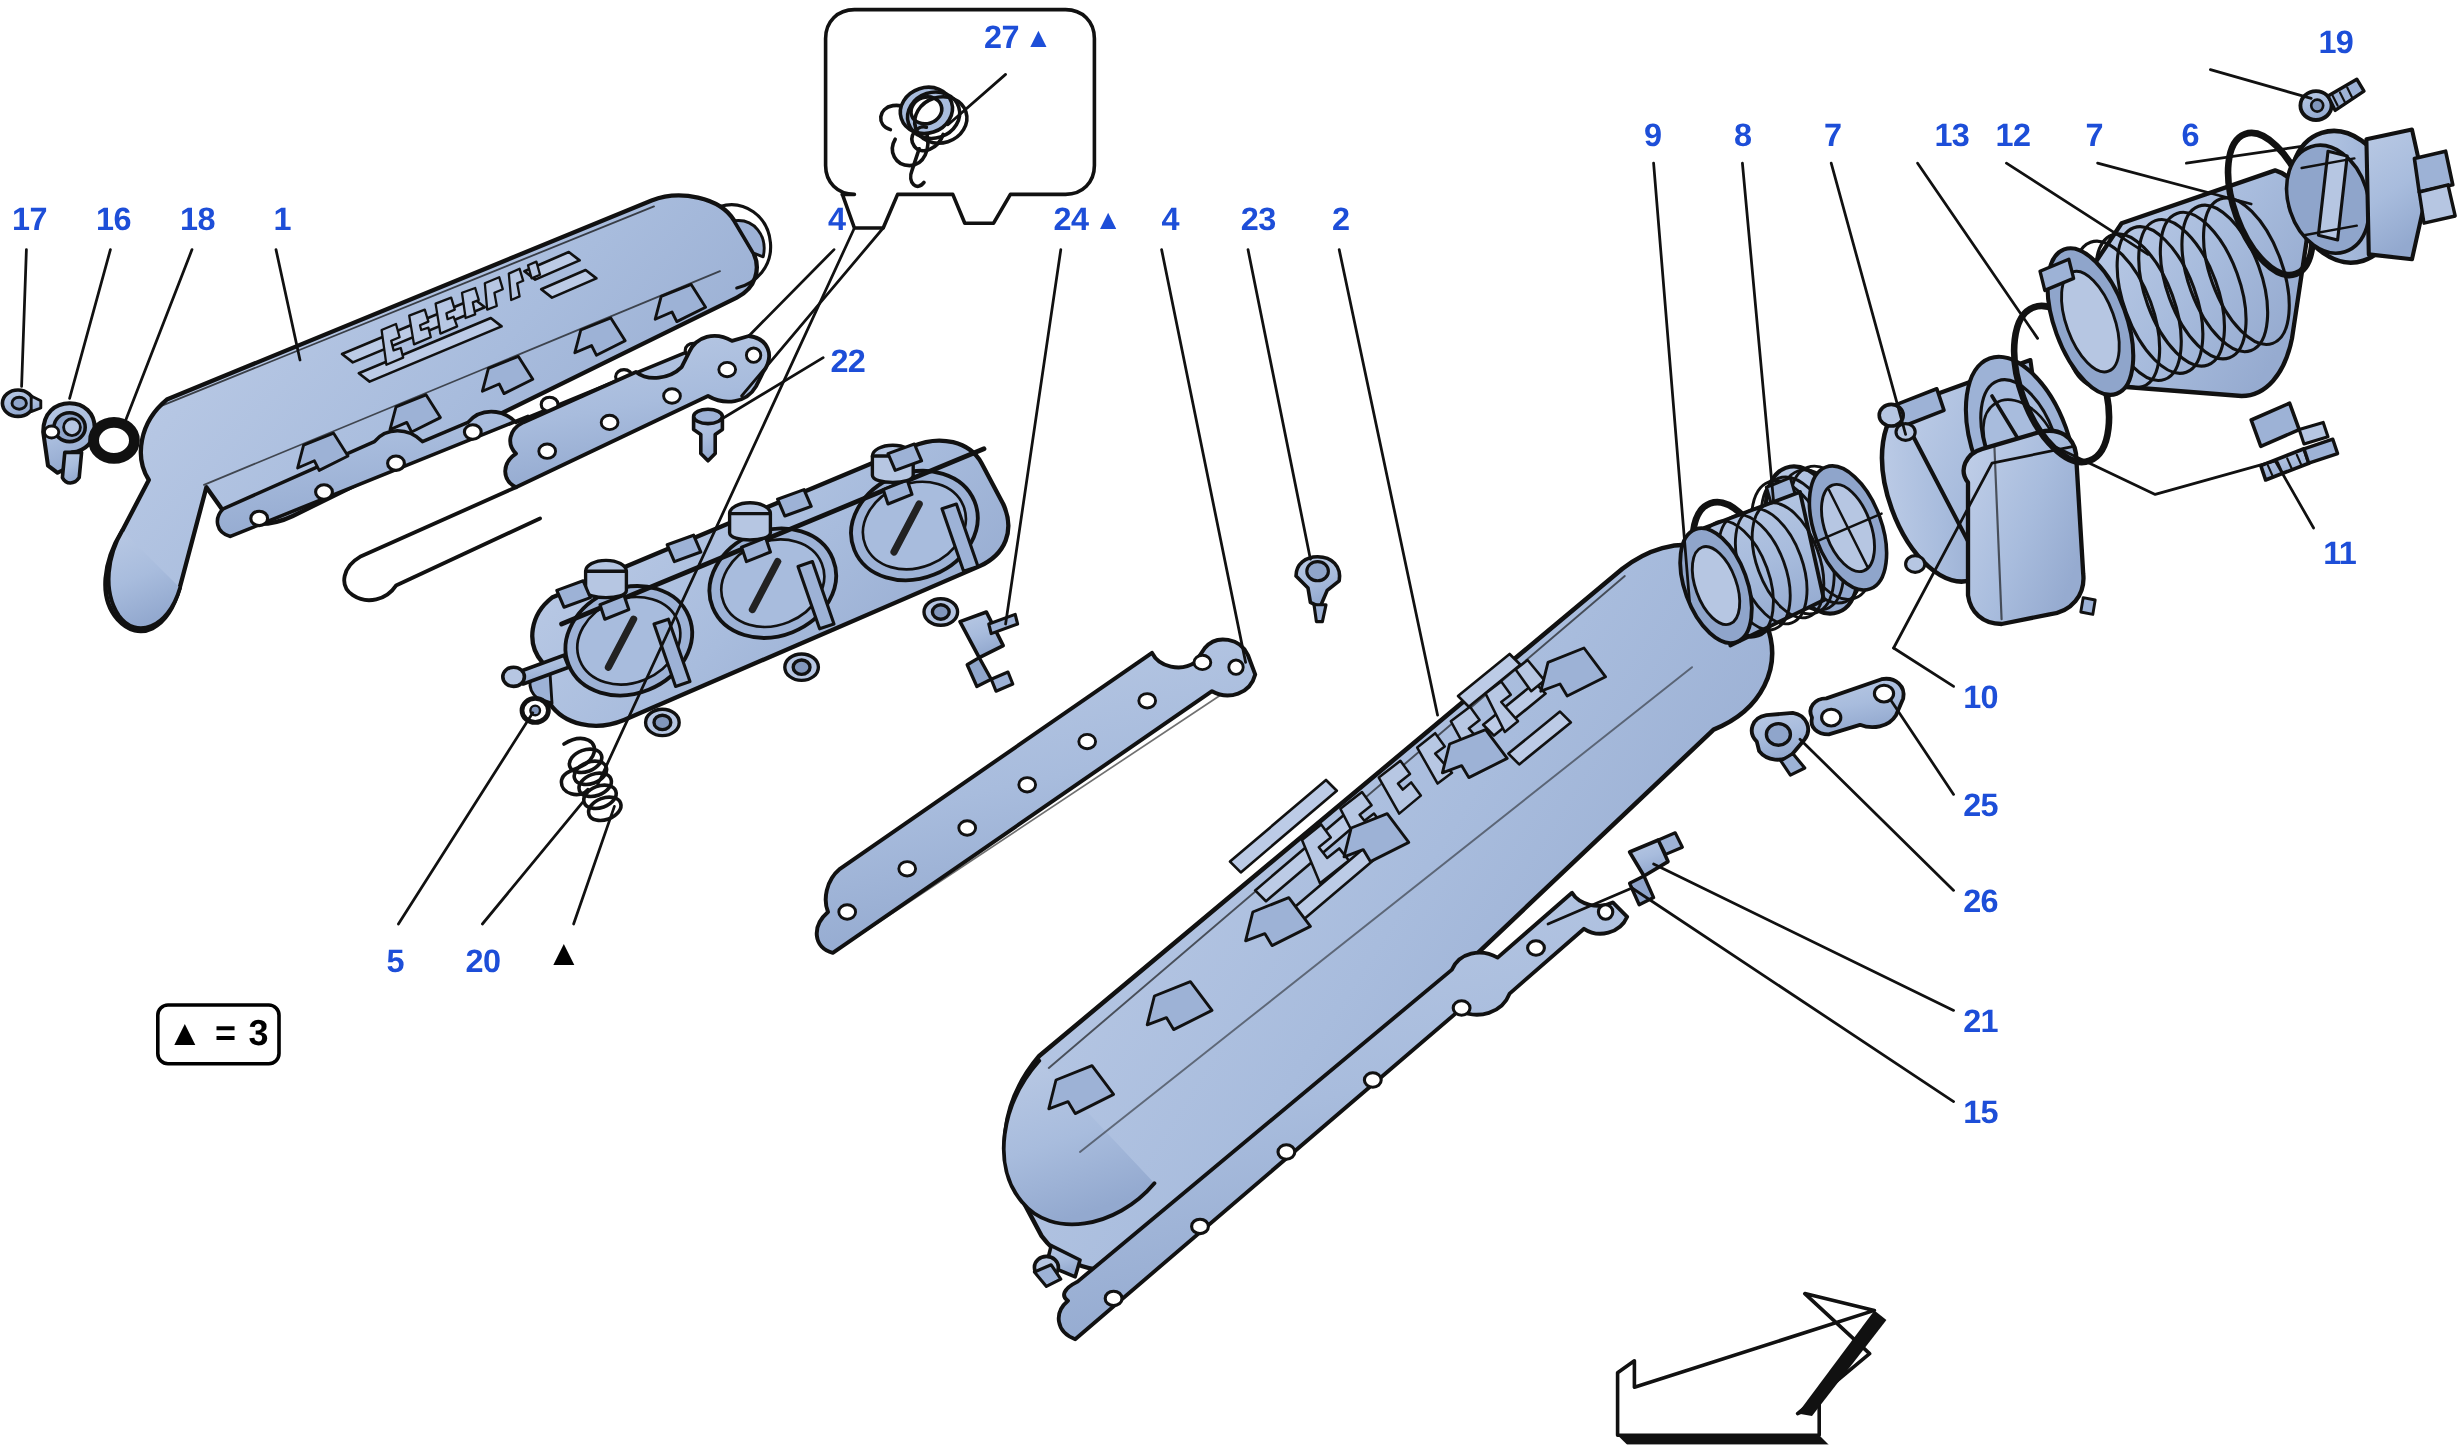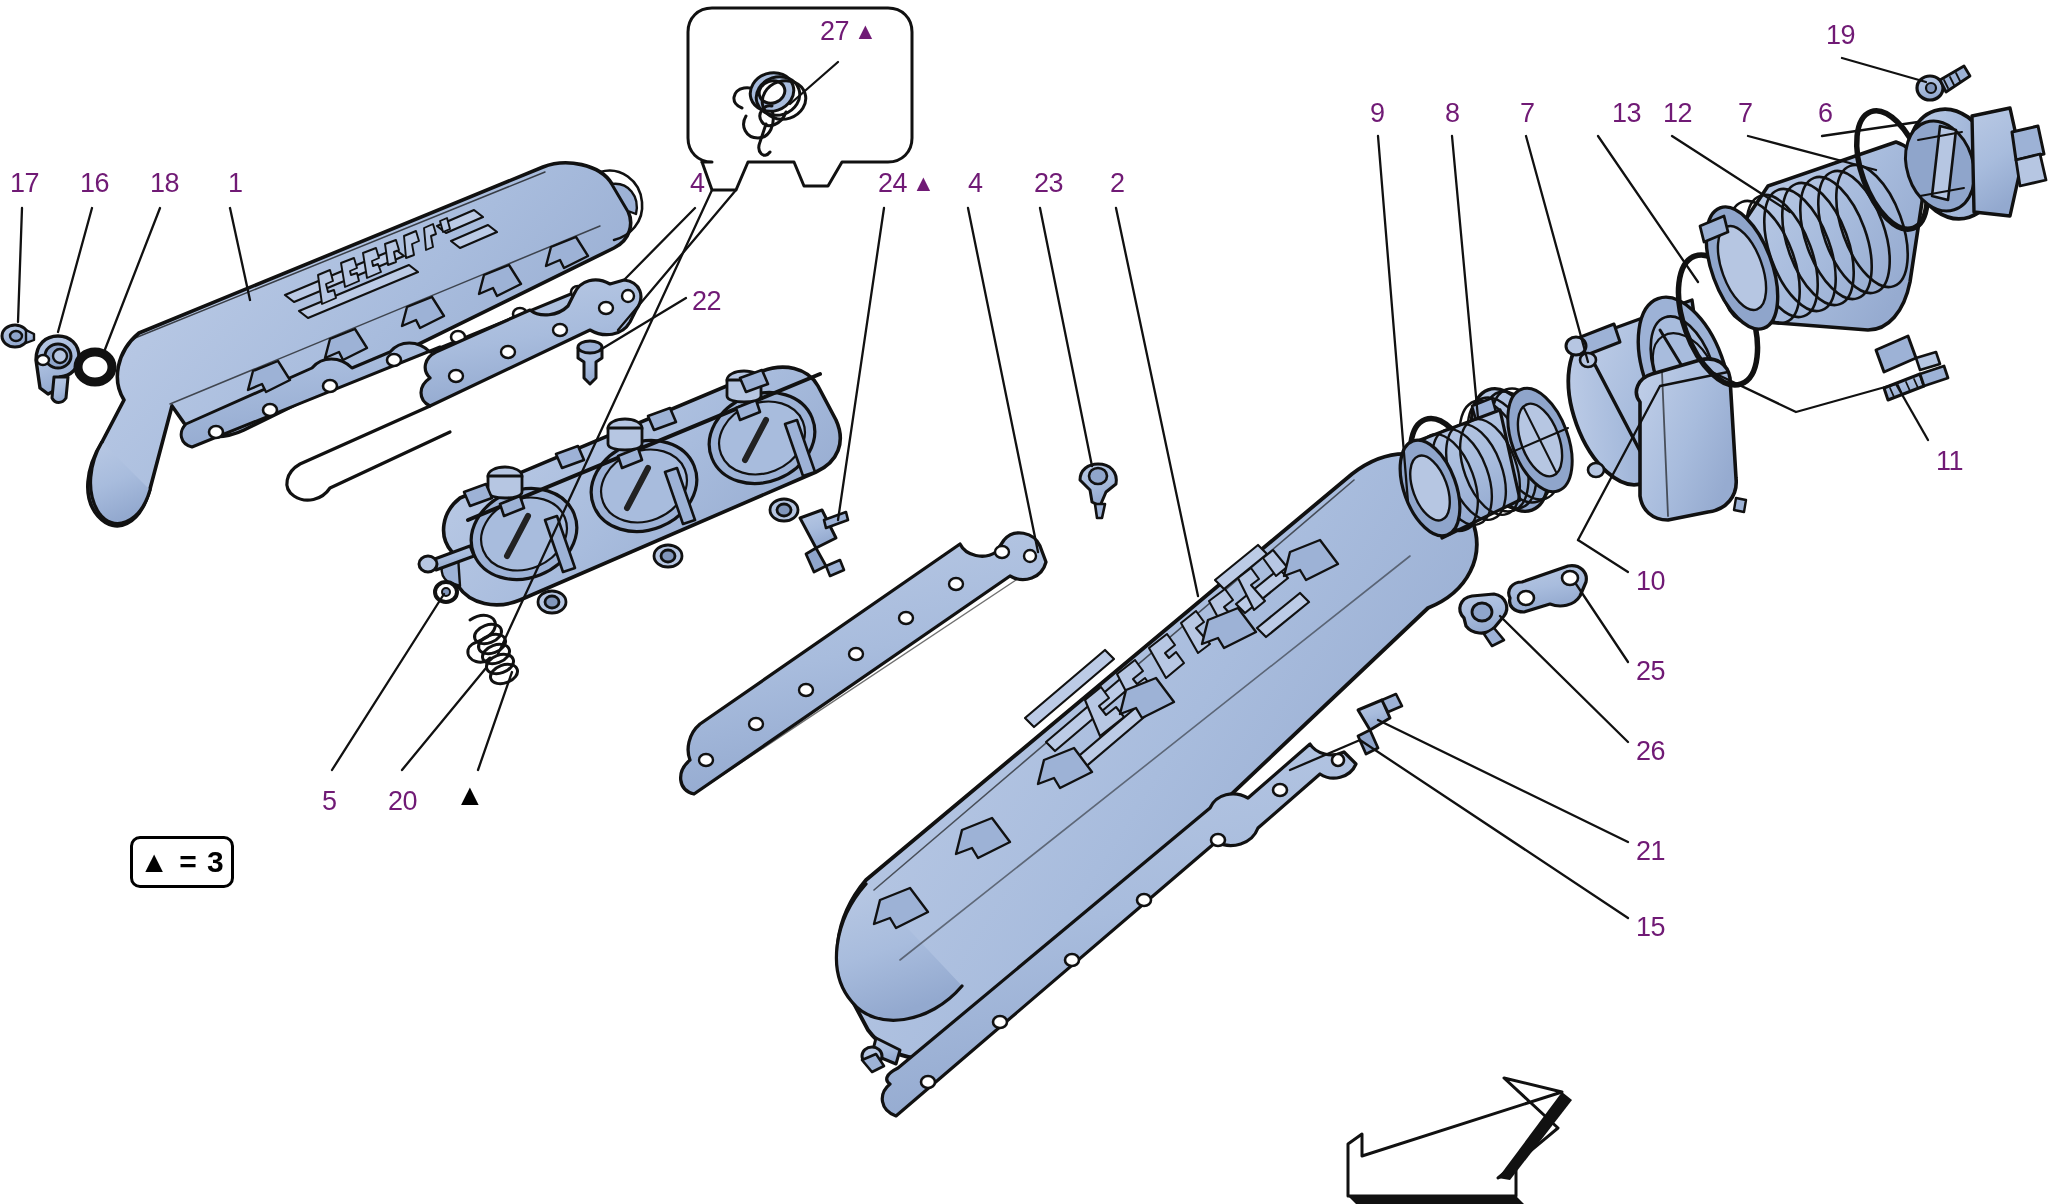--- a/index.html
+++ b/index.html
@@ -19,23 +19,23 @@
     overflow: hidden;
   }
   #stage > svg {
     position: absolute;
     left: 0;
     top: 0;
   }
   .calloutLabel {
     position: absolute;
     font-family: "Liberation Sans", sans-serif;
-    font-weight: normal;
+    font-weight: bold;
     font-size: 27px;
-    color: #701a75;
+    color: #1d4ed8;
     line-height: 1;
     white-space: nowrap;
     letter-spacing: -0.5px;
   }
   .calloutLabel .tri {
     display: inline-block;
     margin-left: 5px;
     font-size: 23px;
     vertical-align: 1px;
   }
@@ -693,21 +693,21 @@
   <div class="calloutLabel" style="left:388px; top:788px;"><span>20</span></div>
   <div class="triMarker" style="left:455px; top:780px;">▲</div>
 
   <div class="calloutLabel" style="left:1370px; top:100px;"><span>9</span></div>
   <div class="calloutLabel" style="left:1445px; top:100px;"><span>8</span></div>
   <div class="calloutLabel" style="left:1520px; top:100px;"><span>7</span></div>
   <div class="calloutLabel" style="left:1612px; top:100px;"><span>13</span></div>
   <div class="calloutLabel" style="left:1663px; top:100px;"><span>12</span></div>
   <div class="calloutLabel" style="left:1738px; top:100px;"><span>7</span></div>
   <div class="calloutLabel" style="left:1818px; top:100px;"><span>6</span></div>
-  <div class="calloutLabel" style="left:1826px; top:22px;"><span>19</span></div>
+  <div class="calloutLabel" style="left:1932px; top:22px;"><span>19</span></div>
 
   <div class="calloutLabel" style="left:1936px; top:448px;"><span>11</span></div>
   <div class="calloutLabel" style="left:1636px; top:568px;"><span>10</span></div>
   <div class="calloutLabel" style="left:1636px; top:658px;text-align:right;"><span>25</span></div>
   <div class="calloutLabel" style="left:1636px; top:738px;"><span>26</span></div>
   <div class="calloutLabel" style="left:1636px; top:838px;"><span>21</span></div>
   <div class="calloutLabel" style="left:1636px; top:914px;"><span>15</span></div>
 
   <div class="legendBox" style="left:130px; top:836px; width:98px; height:46px;">
     <span>▲ = 3</span>

